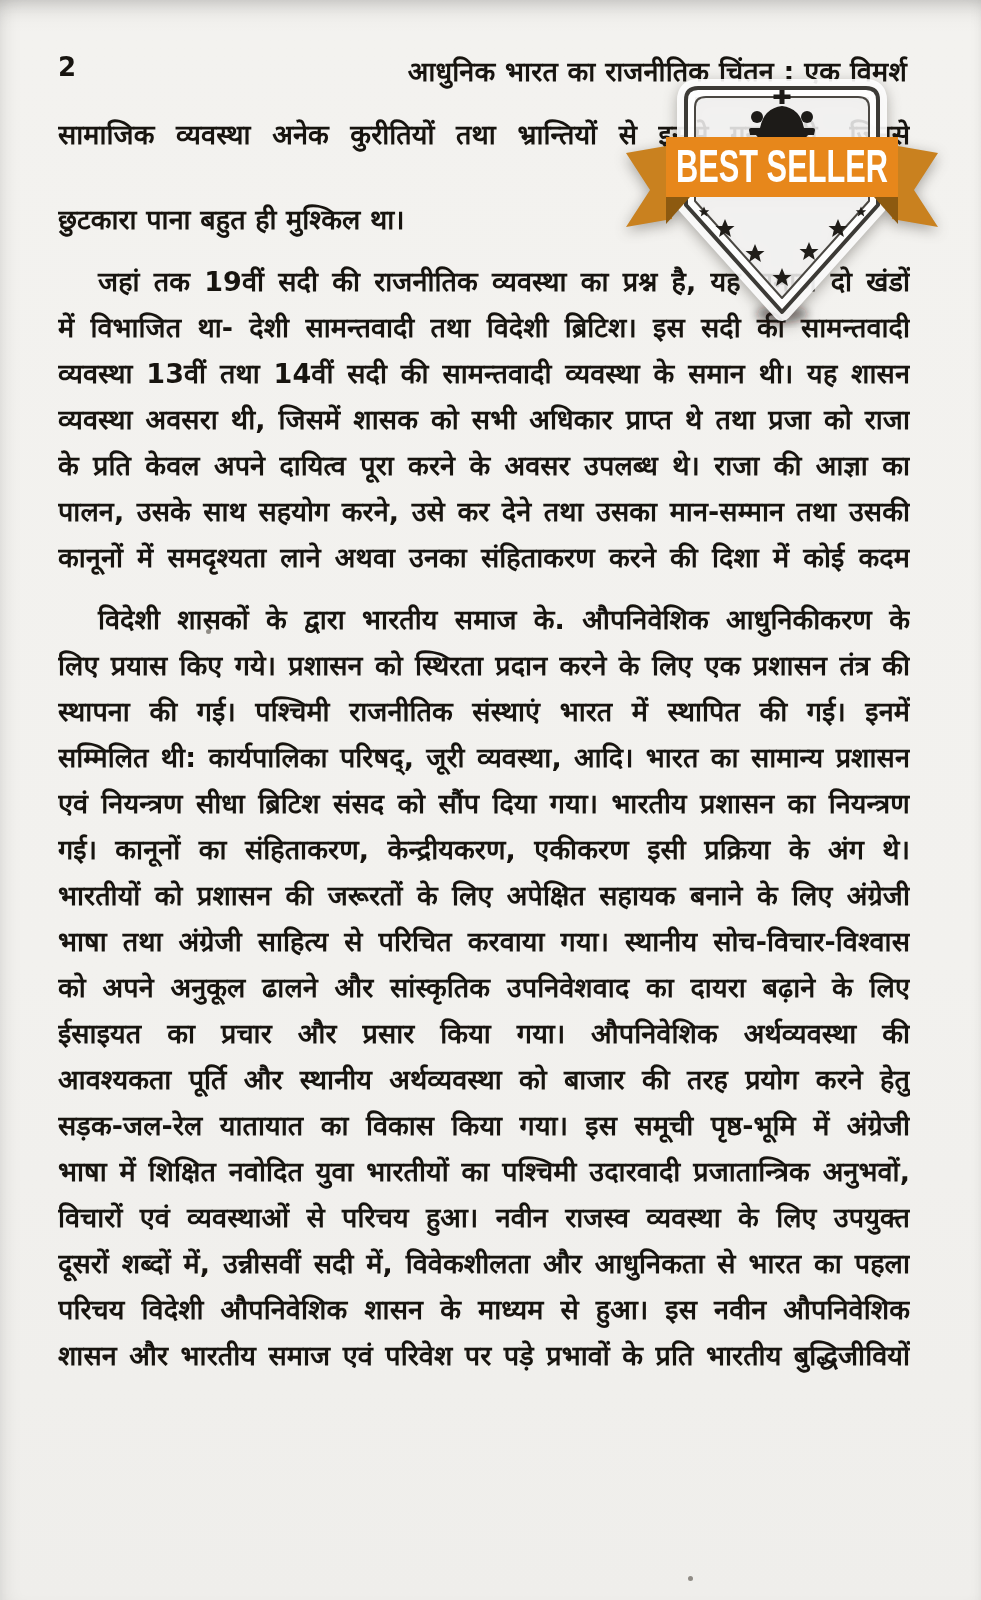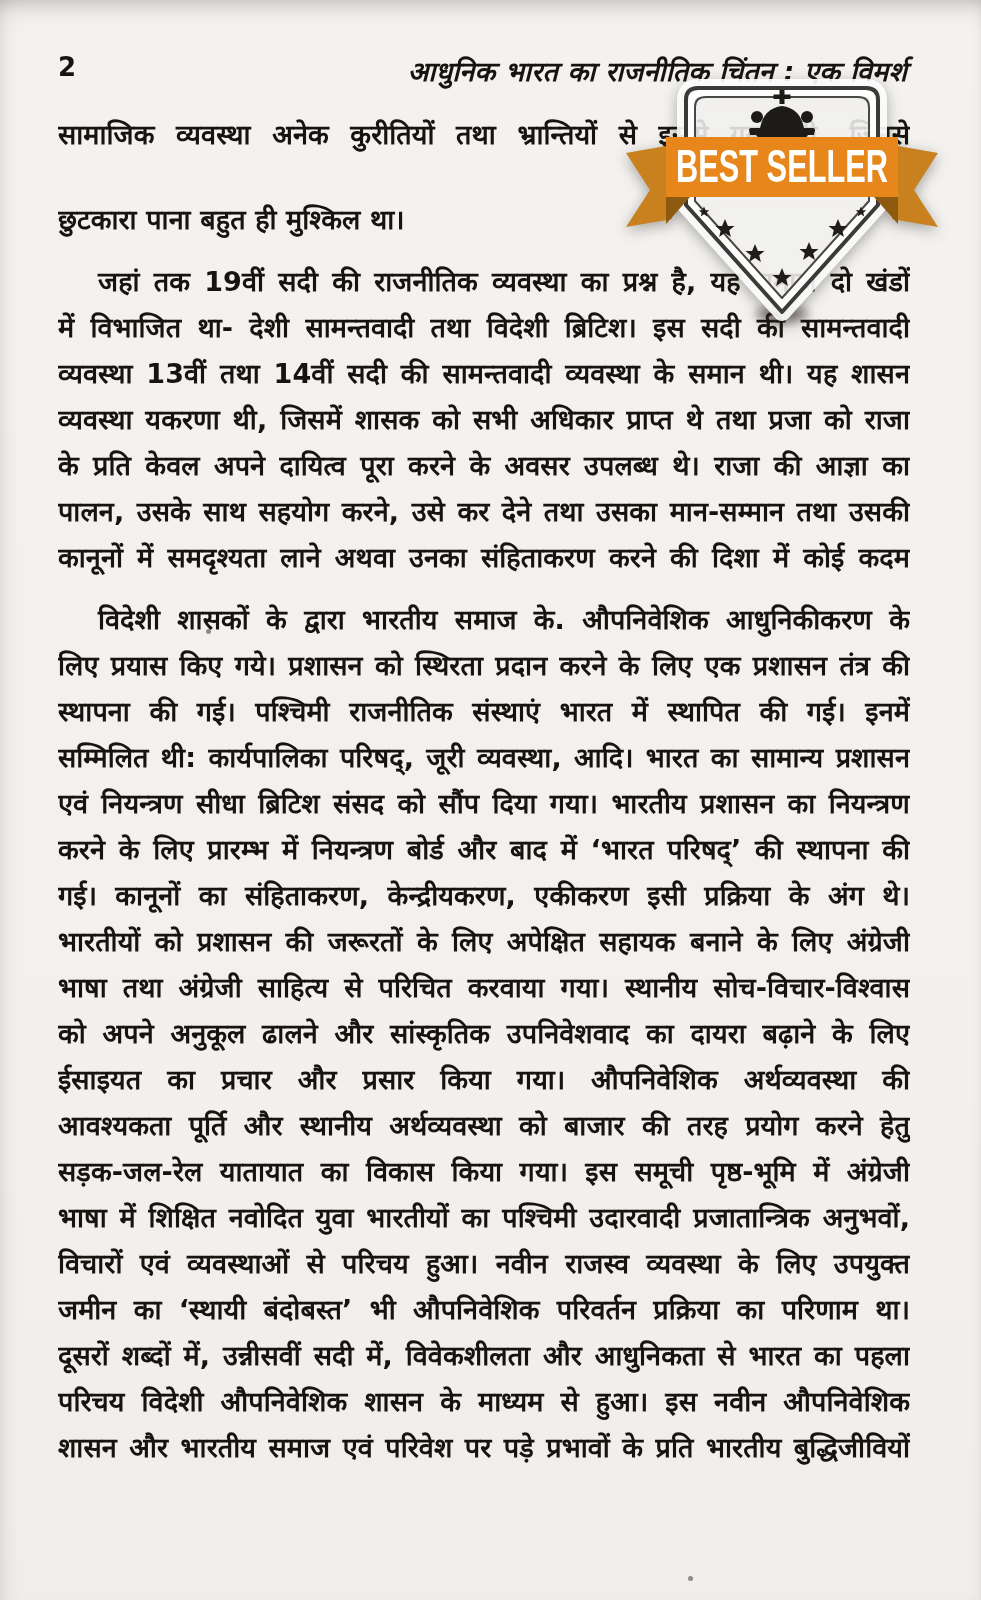--- a/index.html
+++ b/index.html
@@ -14,21 +14,21 @@
     font-family:"DejaVu Sans", sans-serif;
     color:#17140f;
     overflow:hidden;
   }
   .header-row {
     position:absolute; left:58px; right:74px; top:52px;
     display:flex; justify-content:space-between; align-items:flex-start;
     font-size:27px; font-weight:600;
   }
   .page-number { font-size:26px; font-weight:600; }
-  .header-title { letter-spacing:.2px;font-style:italic; }
+  .header-title { letter-spacing:.2px; }
   .text-col { position:absolute; left:58px; top:112px; width:852px; }
   .para { margin:0; }
   .para + .para { margin-top:16px; }
   .line {
     font-size:27px; font-weight:600;
     height:46px; line-height:46px;
     text-align:justify; text-align-last:justify;
     overflow:hidden;
     letter-spacing:.1px;
   }
@@ -56,42 +56,40 @@
 
   <div class="text-col">
     <div class="para">
       <div class="line">सामाजिक व्यवस्था अनेक कुरीतियों तथा भ्रान्तियों से इससे ग्रस्त थी, जिनसे</div>
       <div class="line last">छुटकारा पाना बहुत ही मुश्किल था।</div>
     </div>
     <div class="para">
       <div class="line indent">जहां तक 19वीं सदी की राजनीतिक व्यवस्था का प्रश्न है, यह समाज दो खंडों</div>
       <div class="line">में विभाजित था- देशी सामन्तवादी तथा विदेशी ब्रिटिश। इस सदी की सामन्तवादी</div>
       <div class="line">व्यवस्था 13वीं तथा 14वीं सदी की सामन्तवादी व्यवस्था के समान थी। यह शासन</div>
-      <div class="line">व्यवस्था यकरणा थी, जिसमें शासक को सभी अधिकार प्राप्त थे तथा प्रजा को राजा</div>
+      <div class="line">व्यवस्था अवसरा थी, जिसमें शासक को सभी अधिकार प्राप्त थे तथा प्रजा को राजा</div>
       <div class="line">के प्रति केवल अपने दायित्व पूरा करने के अवसर उपलब्ध थे। राजा की आज्ञा का</div>
       <div class="line">पालन, उसके साथ सहयोग करने, उसे कर देने तथा उसका मान-सम्मान तथा उसकी</div>
       <div class="line">कानूनों में समदृश्यता लाने अथवा उनका संहिताकरण करने की दिशा में कोई कदम</div>
     </div>
     <div class="para">
       <div class="line indent">विदेशी शासकों के द्वारा भारतीय समाज के. औपनिवेशिक आधुनिकीकरण के</div>
       <div class="line">लिए प्रयास किए गये। प्रशासन को स्थिरता प्रदान करने के लिए एक प्रशासन तंत्र की</div>
       <div class="line">स्थापना की गई। पश्चिमी राजनीतिक संस्थाएं भारत में स्थापित की गई। इनमें</div>
       <div class="line">सम्मिलित थी: कार्यपालिका परिषद्, जूरी व्यवस्था, आदि। भारत का सामान्य प्रशासन</div>
       <div class="line">एवं नियन्त्रण सीधा ब्रिटिश संसद को सौंप दिया गया। भारतीय प्रशासन का नियन्त्रण</div>
-      <div class="line">करने के लिए प्रारम्भ में नियन्त्रण बोर्ड और बाद में ‘भारत परिषद्’ की स्थापना की</div>
       <div class="line">गई। कानूनों का संहिताकरण, केन्द्रीयकरण, एकीकरण इसी प्रक्रिया के अंग थे।</div>
       <div class="line">भारतीयों को प्रशासन की जरूरतों के लिए अपेक्षित सहायक बनाने के लिए अंग्रेजी</div>
       <div class="line">भाषा तथा अंग्रेजी साहित्य से परिचित करवाया गया। स्थानीय सोच-विचार-विश्वास</div>
       <div class="line">को अपने अनुकूल ढालने और सांस्कृतिक उपनिवेशवाद का दायरा बढ़ाने के लिए</div>
       <div class="line">ईसाइयत का प्रचार और प्रसार किया गया। औपनिवेशिक अर्थव्यवस्था की</div>
       <div class="line">आवश्यकता पूर्ति और स्थानीय अर्थव्यवस्था को बाजार की तरह प्रयोग करने हेतु</div>
       <div class="line">सड़क-जल-रेल यातायात का विकास किया गया। इस समूची पृष्ठ-भूमि में अंग्रेजी</div>
       <div class="line">भाषा में शिक्षित नवोदित युवा भारतीयों का पश्चिमी उदारवादी प्रजातान्त्रिक अनुभवों,</div>
       <div class="line">विचारों एवं व्यवस्थाओं से परिचय हुआ। नवीन राजस्व व्यवस्था के लिए उपयुक्त</div>
-      <div class="line">जमीन का ‘स्थायी बंदोबस्त’ भी औपनिवेशिक परिवर्तन प्रक्रिया का परिणाम था।</div>
       <div class="line">दूसरों शब्दों में, उन्नीसवीं सदी में, विवेकशीलता और आधुनिकता से भारत का पहला</div>
       <div class="line">परिचय विदेशी औपनिवेशिक शासन के माध्यम से हुआ। इस नवीन औपनिवेशिक</div>
       <div class="line">शासन और भारतीय समाज एवं परिवेश पर पड़े प्रभावों के प्रति भारतीय बुद्धिजीवियों</div>
     </div>
   </div>
 
   <div class="speck" style="left:206px; top:629px;"></div>
   <div class="speck" style="left:688px; top:1576px;"></div>
 
   <div class="badge">

